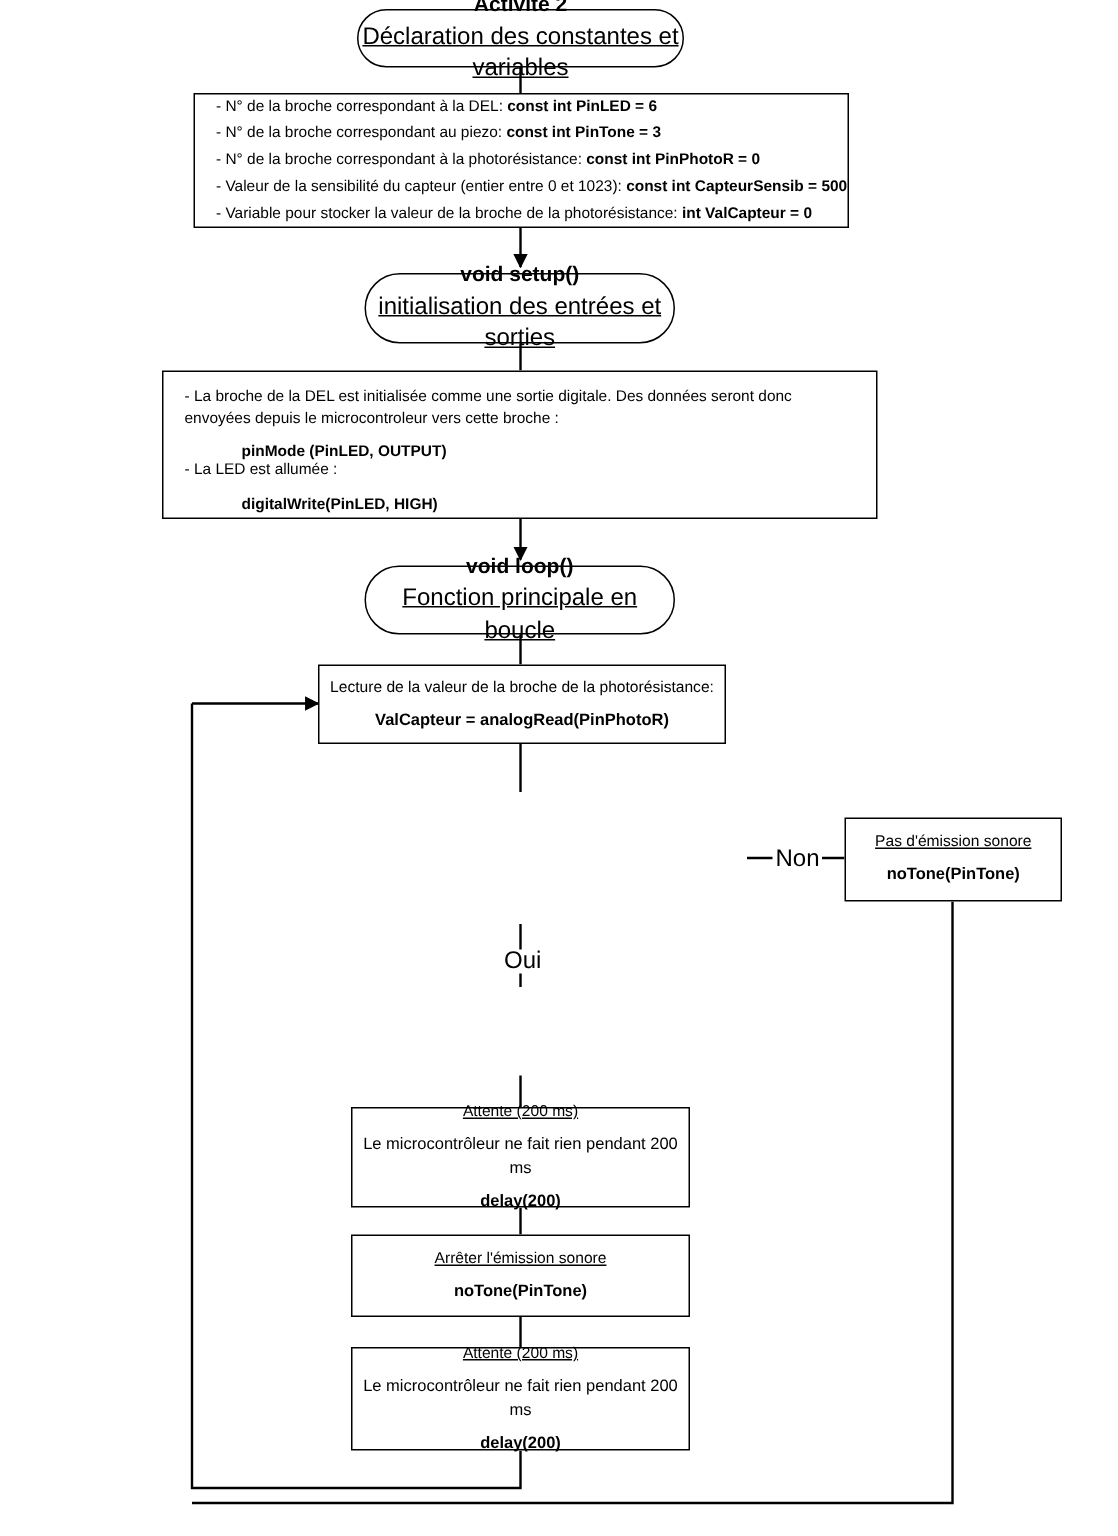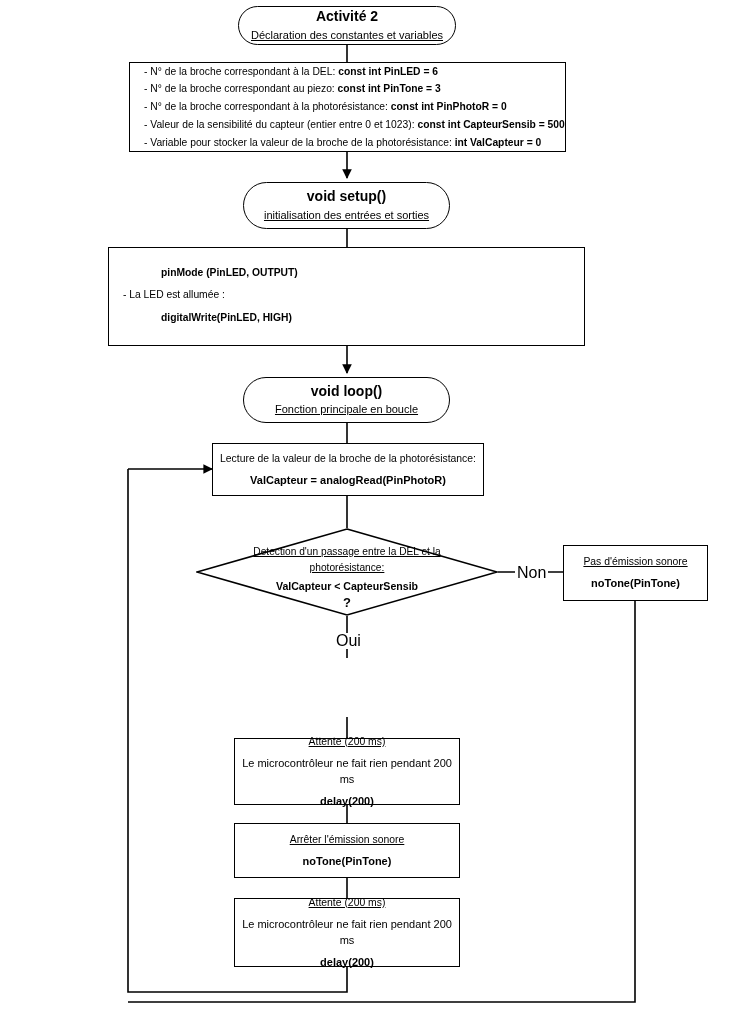--- a/index.html
+++ b/index.html
@@ -57,21 +57,21 @@
     text-align: left;
     padding: 10px 14px;
     justify-content: flex-start;
   }
   .ttl-bold {
     font-weight: bold;
     font-size: 14px;
     line-height: 1.25;
   }
   .ttl-sub {
-    font-size: 11px;
+    font-size: 16px;
     text-decoration: underline;
     line-height: 1.35;
     margin-top: 2px;
   }
   .line {
     font-size: 10.3px;
     line-height: 1.72;
     white-space: nowrap;
   }
   .line b { font-weight: bold; }
@@ -208,47 +208,37 @@
       <b>int ValCapteur = 0</b>
     </div>
   </div>
 
   <div class="node terminal" id="setup-node" style="left:243px; top:182px; width:207px; height:47px;">
     <div class="ttl-bold">void setup()</div>
     <div class="ttl-sub">initialisation des entrées et sorties</div>
   </div>
 
   <div class="node textbox" id="setup-body-node" style="left:108px; top:247px; width:477px; height:99px;">
+    <div class="para">- La broche de la DEL est initialisée comme une sortie digitale. Des données seront donc envoyées depuis le microcontroleur vers cette broche :</div>
     <div class="code">pinMode (PinLED, OUTPUT)</div>
     <div class="gap"></div>
     <div class="para">- La LED est allumée :</div>
     <div class="code">digitalWrite(PinLED, HIGH)</div>
   </div>
 
   <div class="node terminal" id="loop-node" style="left:243px; top:377px; width:207px; height:46px;">
     <div class="ttl-bold">void loop()</div>
     <div class="ttl-sub">Fonction principale en boucle</div>
   </div>
 
   <div class="node process" id="read-node" style="left:212px; top:443px; width:272px; height:53px;">
     <div class="head-u" style="text-decoration:none;">Lecture de la valeur de la broche de la photorésistance:</div>
     <div class="code-c">ValCapteur = analogRead(PinPhotoR)</div>
   </div>
 
-  <div id="decision-diamond" style="left:196px; top:528px; width:302px; height:88px;">
-    <svg width="302" height="88" viewBox="0 0 302 88">
-      <polygon points="151,1 301,44 151,87 1,44" fill="#ffffff" stroke="#000000" stroke-width="1.6"></polygon>
-    </svg>
-    <div class="diamond-label" style="top:16px;">
-      <div class="d-u"><span>Detection d'un passage entre la DEL et la</span></div>
-      <div class="d-u"><span>photorésistance:</span></div>
-      <div class="d-b">ValCapteur &lt; CapteurSensib</div>
-      <div class="d-q">?</div>
-    </div>
-  </div>
 
   <div class="edge-label" style="left:515px; top:565px;">Non</div>
   <div class="edge-label" style="left:334px; top:633px;">Oui</div>
 
   <div class="node process" id="no-branch-node" style="left:563px; top:545px; width:145px; height:56px;">
     <div class="head-u">Pas d'émission sonore</div>
     <div class="code-c">noTone(PinTone)</div>
   </div>
 
 

